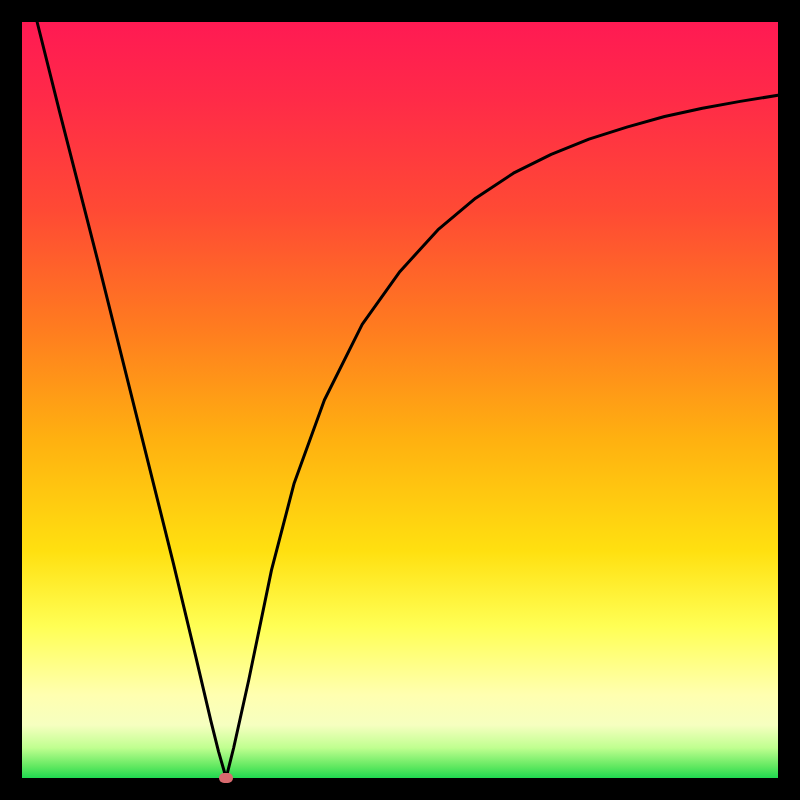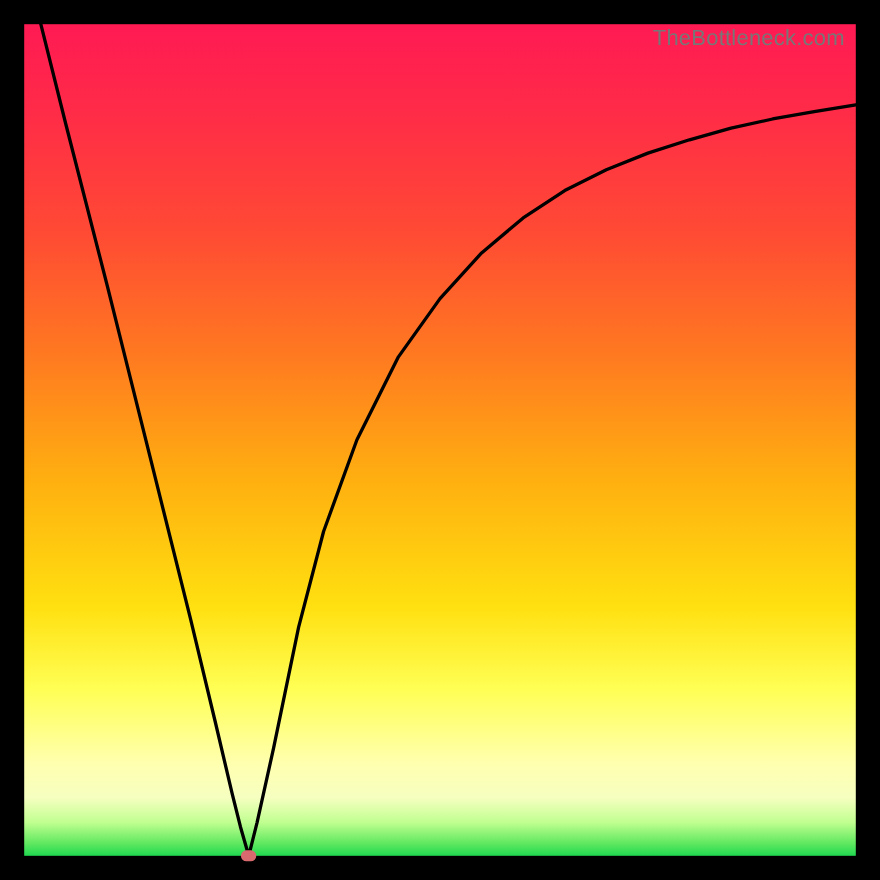--- a/index.html
+++ b/index.html
@@ -63,19 +63,18 @@
     height: 10px;
     border-radius: 5px;
     background: #d86a6f;
   }
 </style>
 </head>
 <body>
 
 <div class="frame">
   <div class="plot">
-    <div class="watermark">TheBottleneck.com</div>
     <svg class="curve" viewBox="0 0 756 756" preserveAspectRatio="none">
       <path fill="none" stroke="#000" stroke-width="3" stroke-linejoin="round" stroke-linecap="round" d="M15.12 0.00 L37.80 90.72 L75.60 238.14 L113.40 389.34 L151.20 540.54 L173.88 635.04 L189.00 699.30 L196.56 729.54 L204.12 756.00 L211.68 725.76 L226.80 657.72 L249.48 548.10 L272.16 461.16 L302.40 378.00 L340.20 302.40 L378.00 249.48 L415.80 207.90 L453.60 176.15 L491.40 151.20 L529.20 132.30 L567.00 117.18 L604.80 105.08 L642.60 94.50 L680.40 86.18 L718.20 79.38 L756.00 73.33"></path>
     </svg>
     <div class="marker" style="left: 197.12px; top: 751px; background: rgb(216, 106, 111);"></div>
   </div>
 </div>
 
 </body></html>

